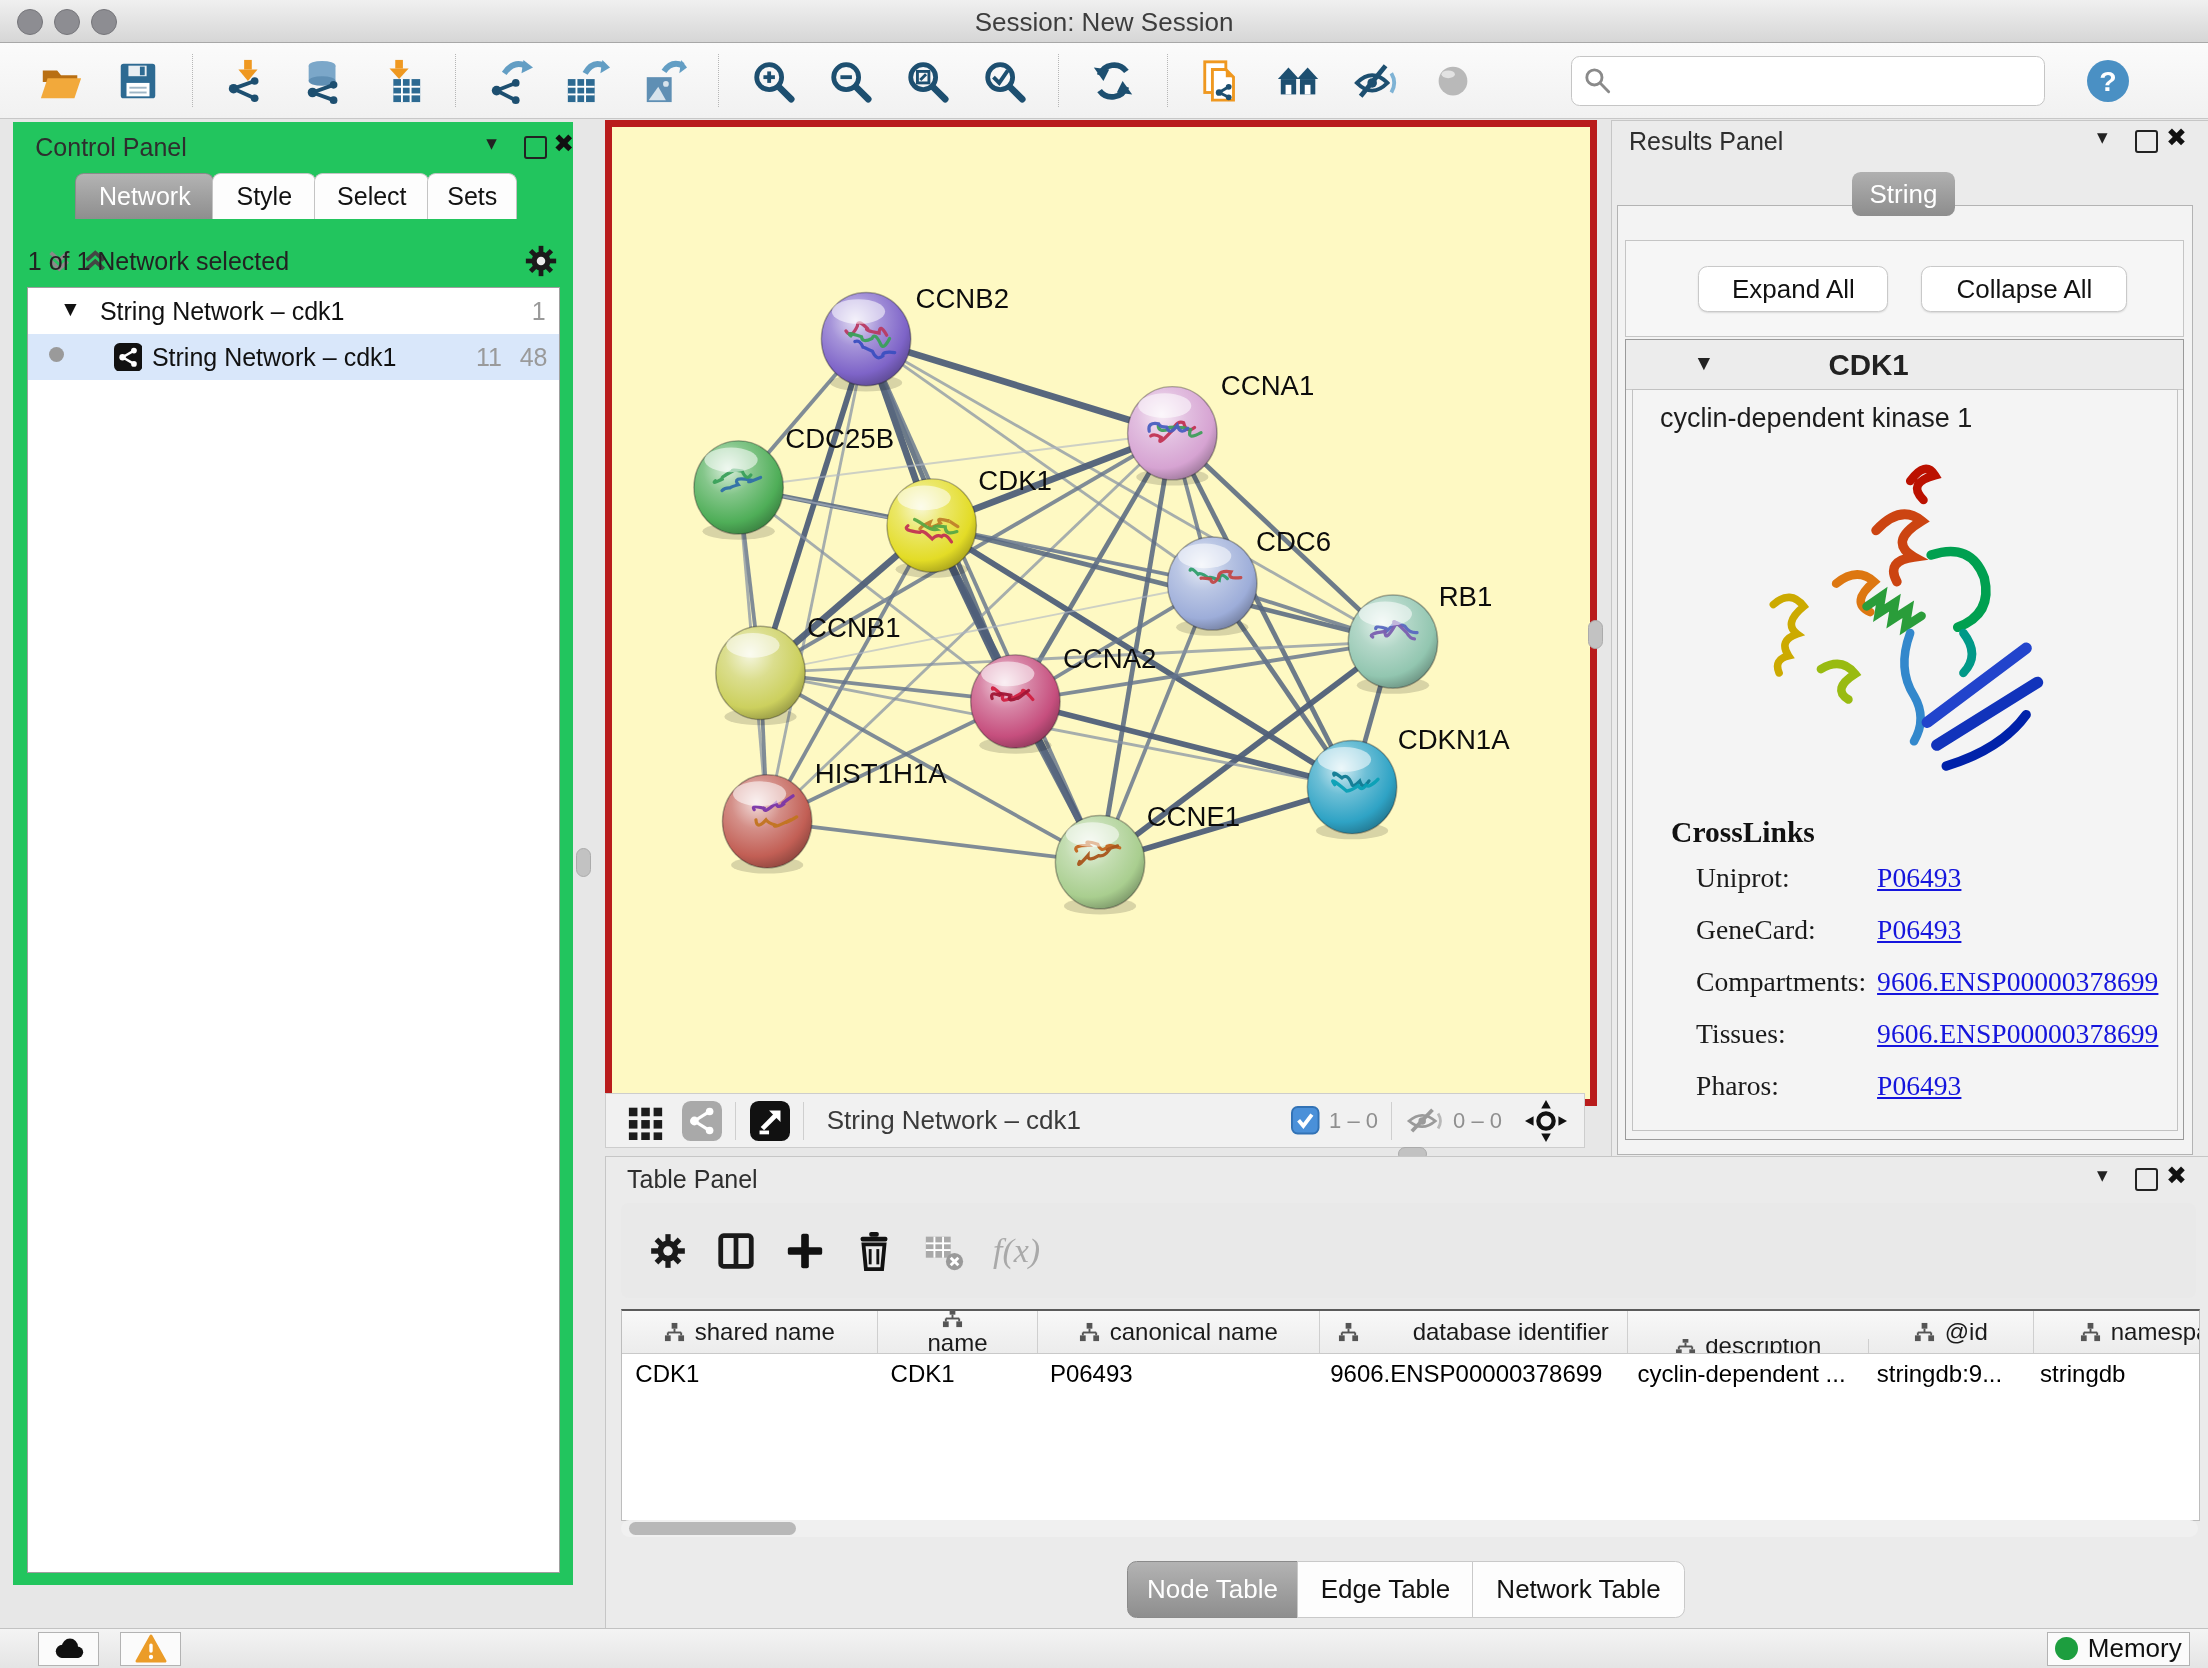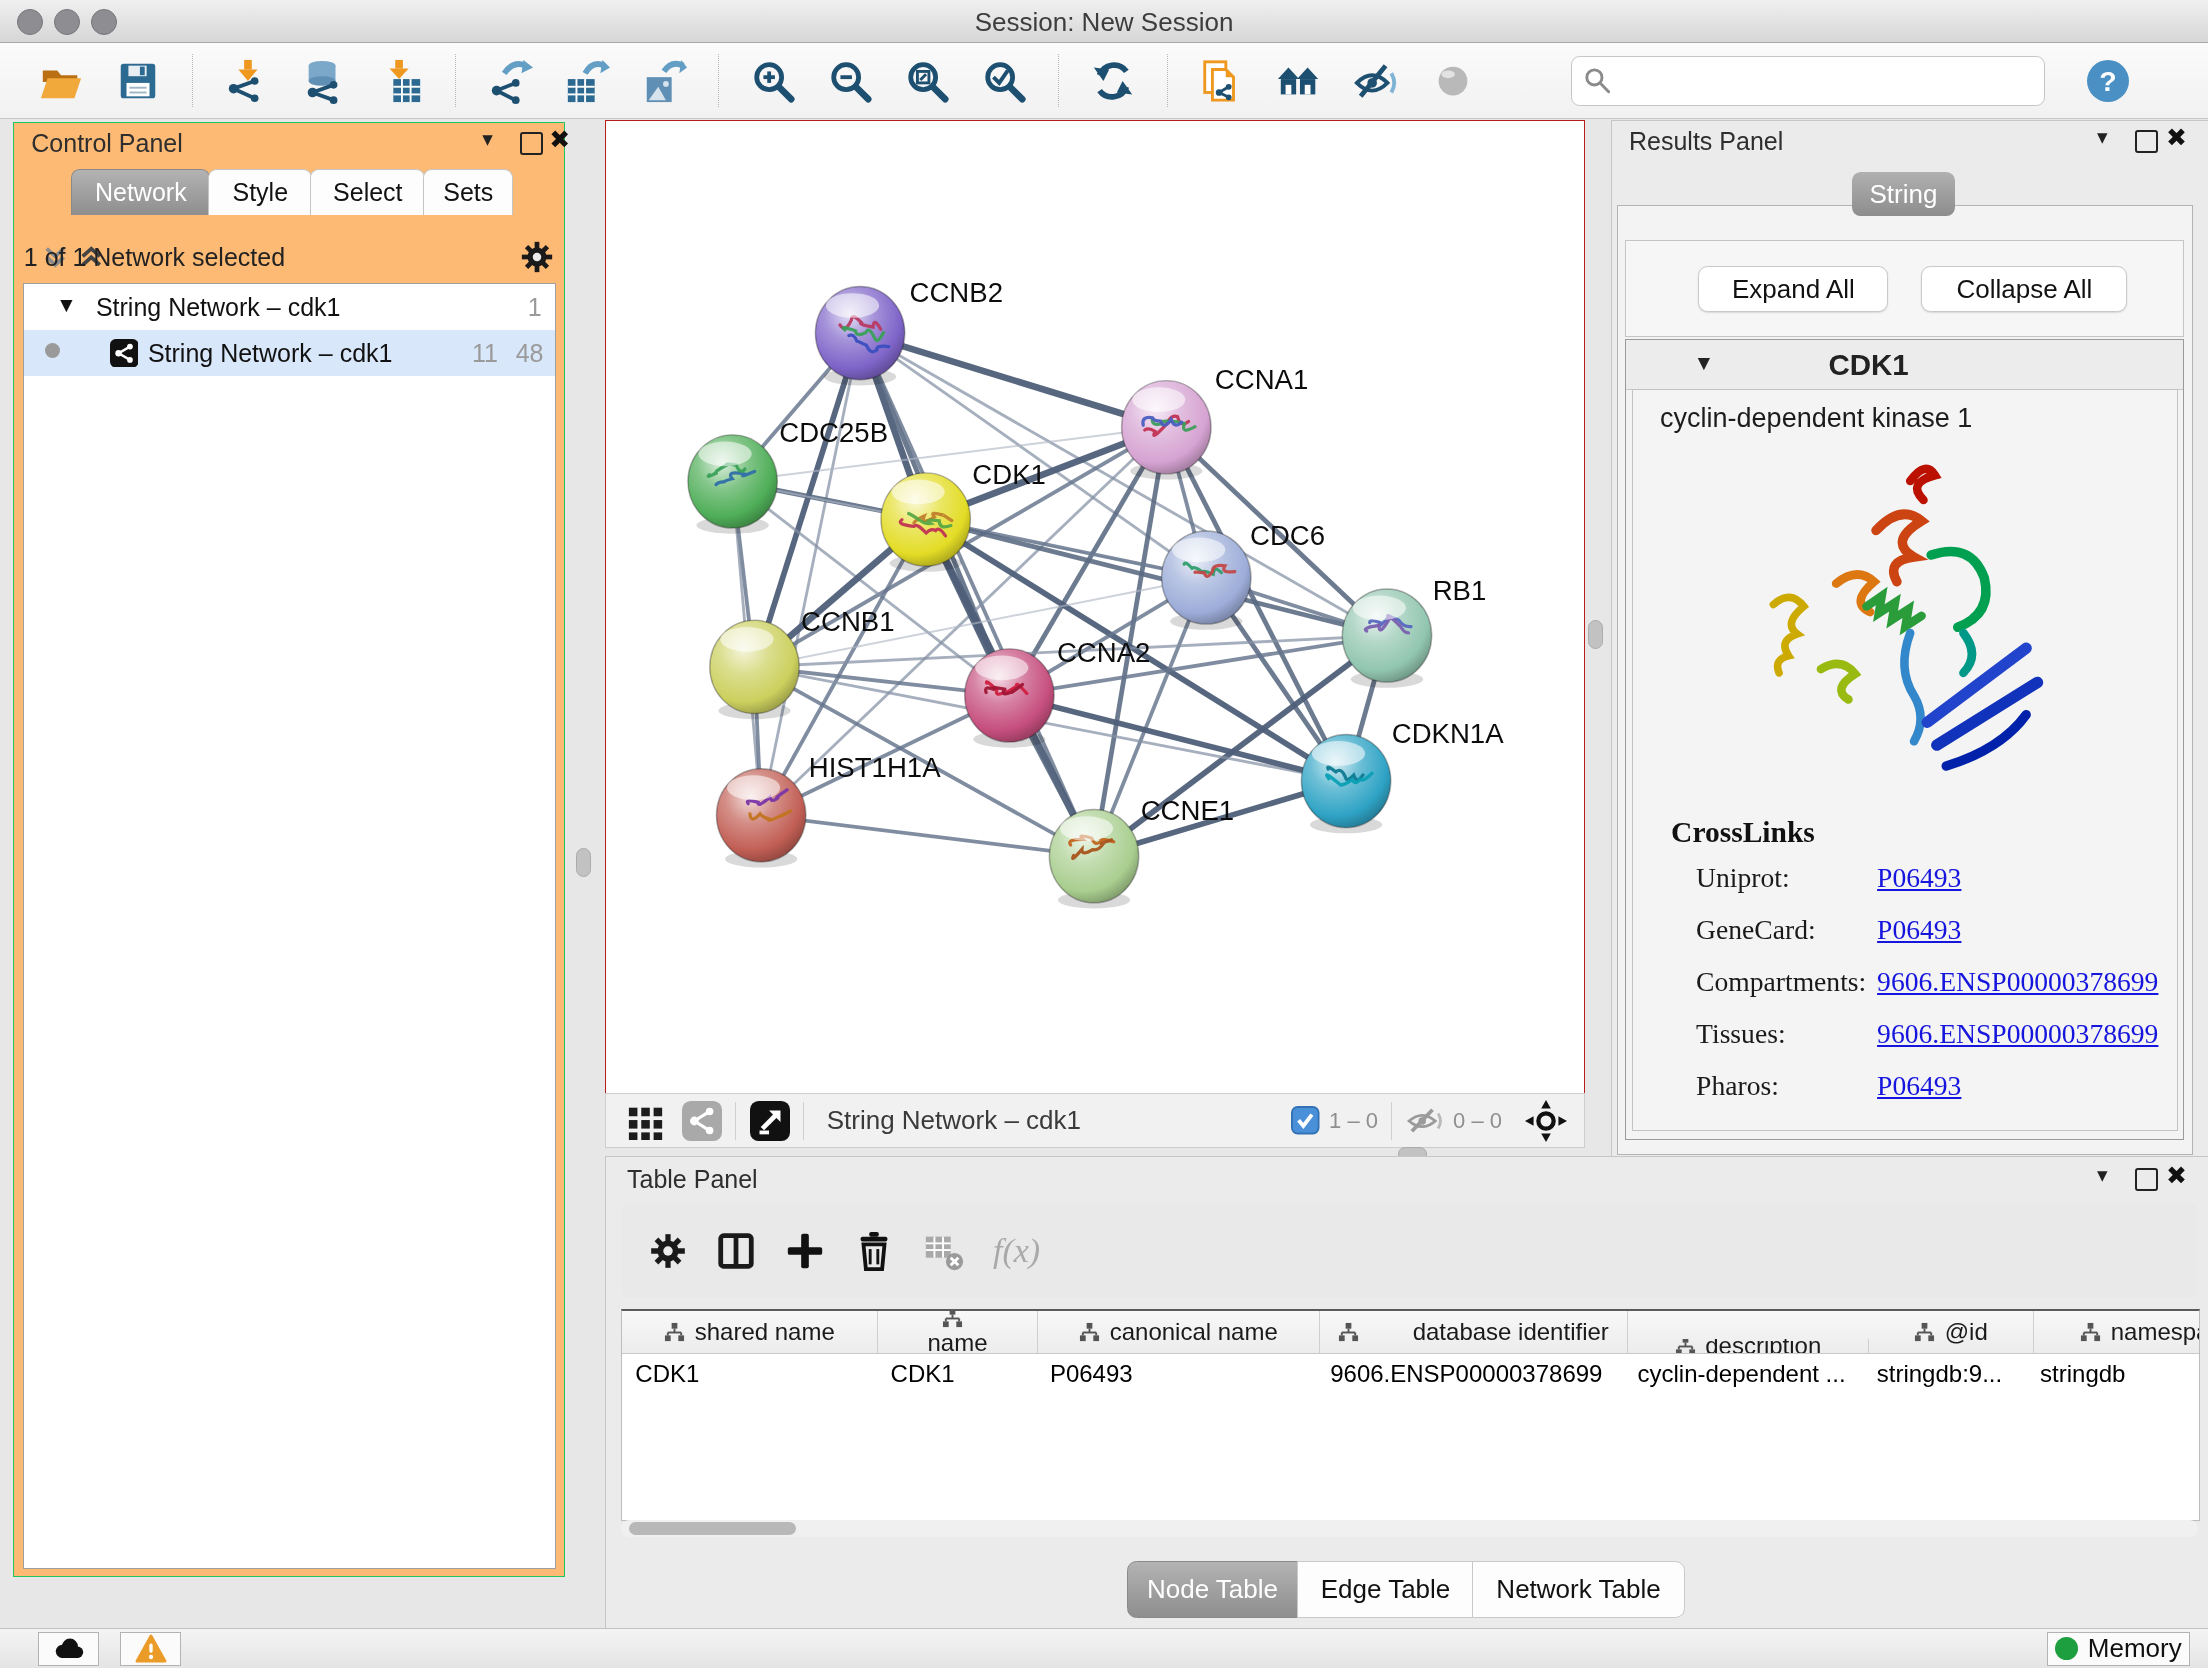--- a/index.html
+++ b/index.html
@@ -29,35 +29,35 @@
   .helpbtn{margin-left:42px;width:42px;height:42px;border-radius:50%;background:#4a90c4;color:#fff;
     font-size:28.5px;font-weight:bold;text-align:center;line-height:42px;flex:0 0 auto}
 
   
   .paneltitle{font-size:25px;color:#2e2e2e}
   .pt-ico{position:absolute;top:3.8px;font-size:21px;color:#222}
   .pt-box{position:absolute;top:8.6px;width:19px;height:19px;border:2.9px solid #222;border-radius:2.9px}
   .pt-x{position:absolute;top:1.9px;font-size:25px;font-weight:bold;color:#111}
 
   
-  .cpanel{position:absolute;left:13.3px;top:122px;width:550px;height:1453px;background:#fdba74;
-    border:1px solid #22c55e}
+  .cpanel{position:absolute;left:13.3px;top:122px;width:550px;height:1453px;background:#22c55e;
+    border:5px solid #22c55e}
   .cp-tab{position:absolute;top:46px;height:45px;line-height:45px;text-align:center;font-size:25px;
     border:1px solid #c4c4c4;border-bottom:none;border-radius:8.6px 8.6px 0 0;background:#fdfdfd;color:#111}
   .cp-tab.active{background:linear-gradient(#b3b3b3,#8e8e8e);color:#fff;border-color:#8a8a8a}
   .cp-sub{position:absolute;left:9.5px;top:112px;width:529px;height:46px}
   .cp-summary{position:absolute;left:0;right:0;top:7.6px;text-align:left;font-size:25px;color:#222}
   .treebox{position:absolute;left:8.6px;top:160px;width:531px;height:1284px;background:#fff;border:1.9px solid #9f9f9f}
   .trow{position:relative;height:46px;font-size:25px;color:#111}
   .trow.sel{background:#d9e7fa}
   .tnum{position:absolute;color:#9a9a9a}
 
   
-  .canvas{position:absolute;left:605px;top:120px;width:978px;height:972px;background:#ffffff;
-    border:1px solid #b91c1c}
+  .canvas{position:absolute;left:605px;top:120px;width:978px;height:972px;background:#fef9c3;
+    border:7px solid #b91c1c}
   .netbar{position:absolute;left:605px;top:1093px;width:978px;height:53px;background:#f1f1f1;
     border:1px solid #cdcdcd;display:flex;align-items:center}
   .nb-sep{width:0;height:38px;border-left:1px solid #cfcfcf;margin:0 13.3px}
   .nb-txt{font-size:26px;color:#3a3a3a;margin-left:9.5px}
   .nb-gray{font-size:22px;color:#8f8f8f;margin-left:9.5px}
 
   .handle{position:absolute;background:#c2c2c2;border-radius:7.6px;border:1px solid #ababab}
 
   
   .rpanel{position:absolute;left:1611px;top:120px;width:597px;height:1036px;background:#ebebeb;

